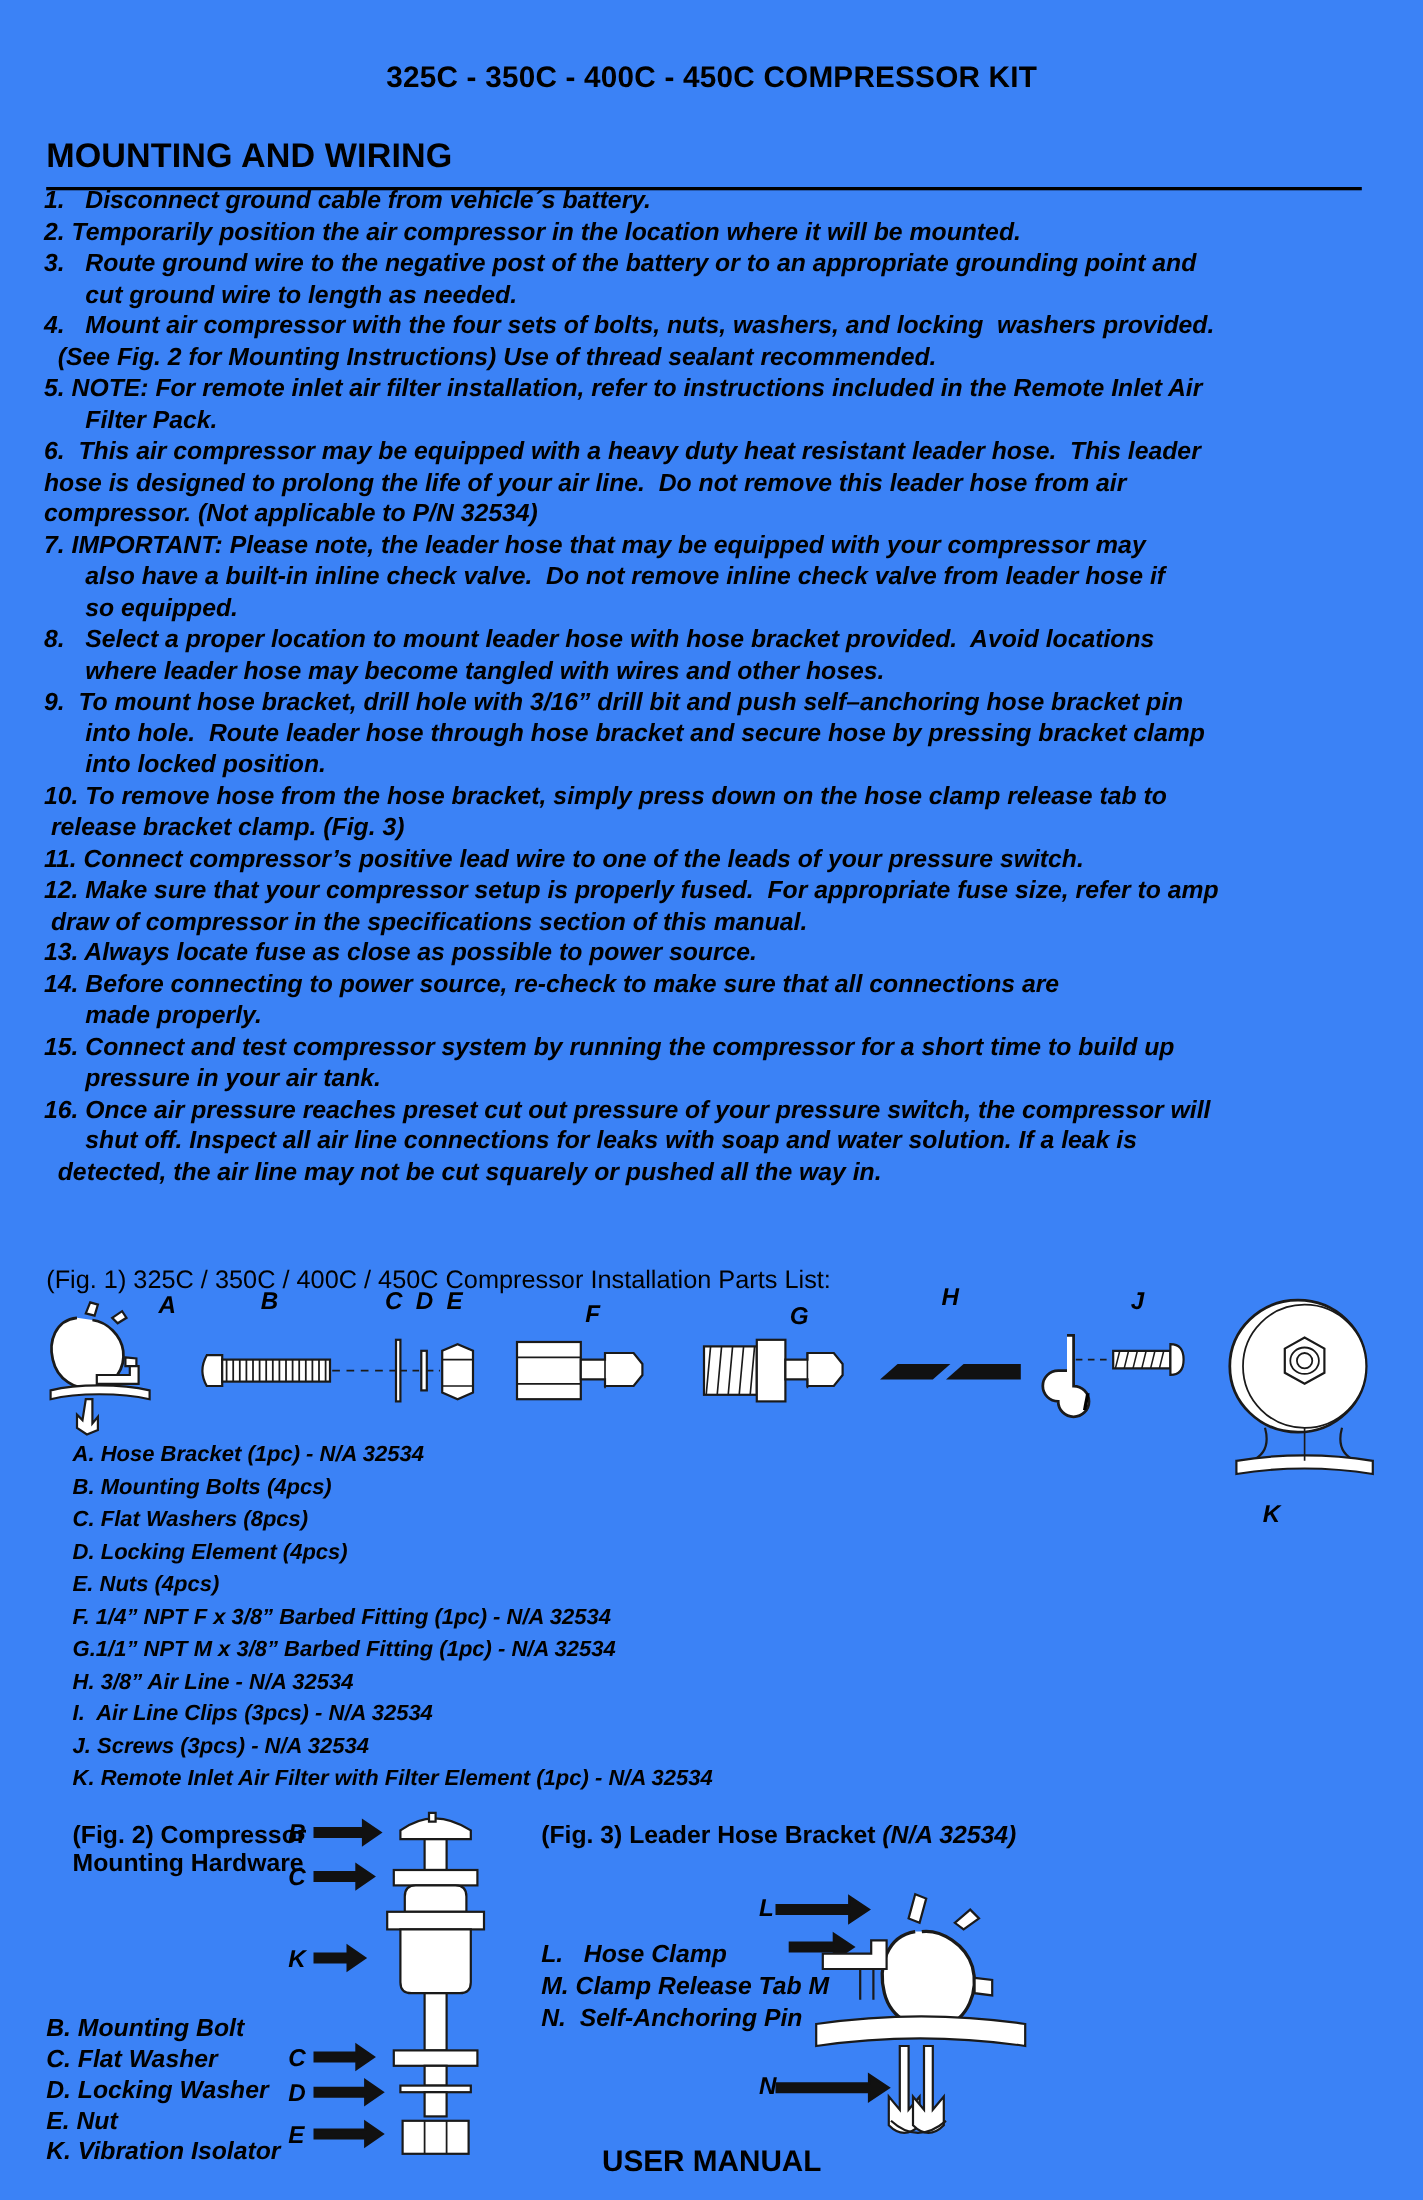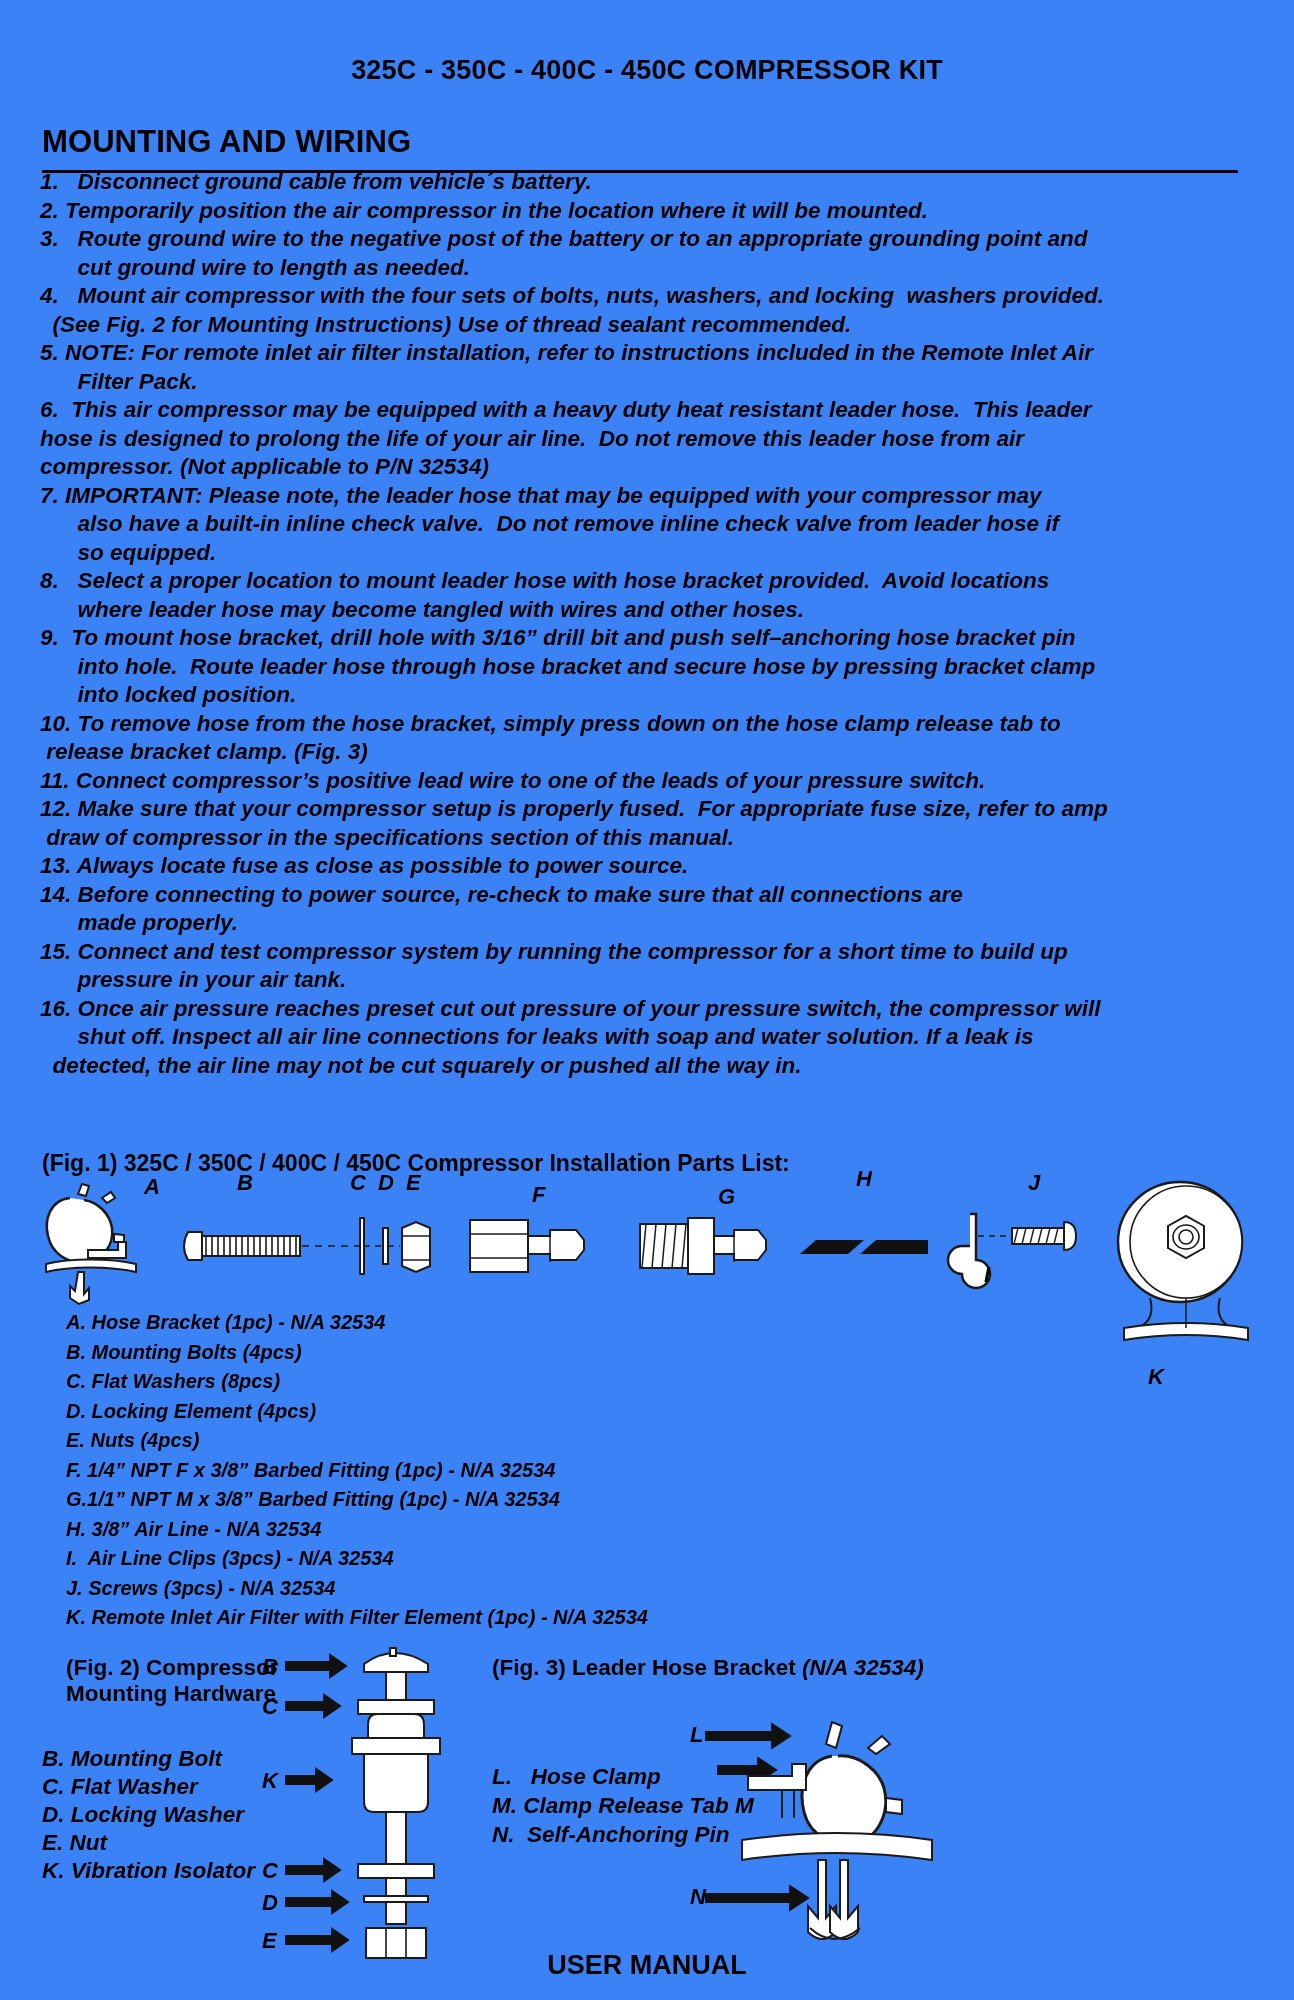--- a/index.html
+++ b/index.html
@@ -68,21 +68,21 @@
     line-height: 28.5px;
     white-space: pre;
   }
 
   
   .fig1-caption {
     position: absolute;
     top: 1150px;
     left: 42px;
     font-size: 23px;
-    font-weight: bold;
+    font-weight: normal;
     white-space: nowrap;
   }
 
   
   .fig1-art {
     position: absolute;
     top: 1180px;
     left: 40px;
     width: 1254px;
     height: 160px;
@@ -116,21 +116,21 @@
     top: 1655px;
     left: 42px;
     width: 230px;
     font-size: 22.5px;
     font-weight: bold;
     line-height: 26px;
     margin-left: 24px;
   }
   .fig2-legend {
     position: absolute;
-    top: 1745px;
+    top: 1830px;
     left: 42px;
     width: 260px;
   }
   .fig2-legend div {
     font-size: 22.5px;
     font-weight: bold;
     font-style: italic;
     line-height: 28px;
     white-space: pre;
   }

